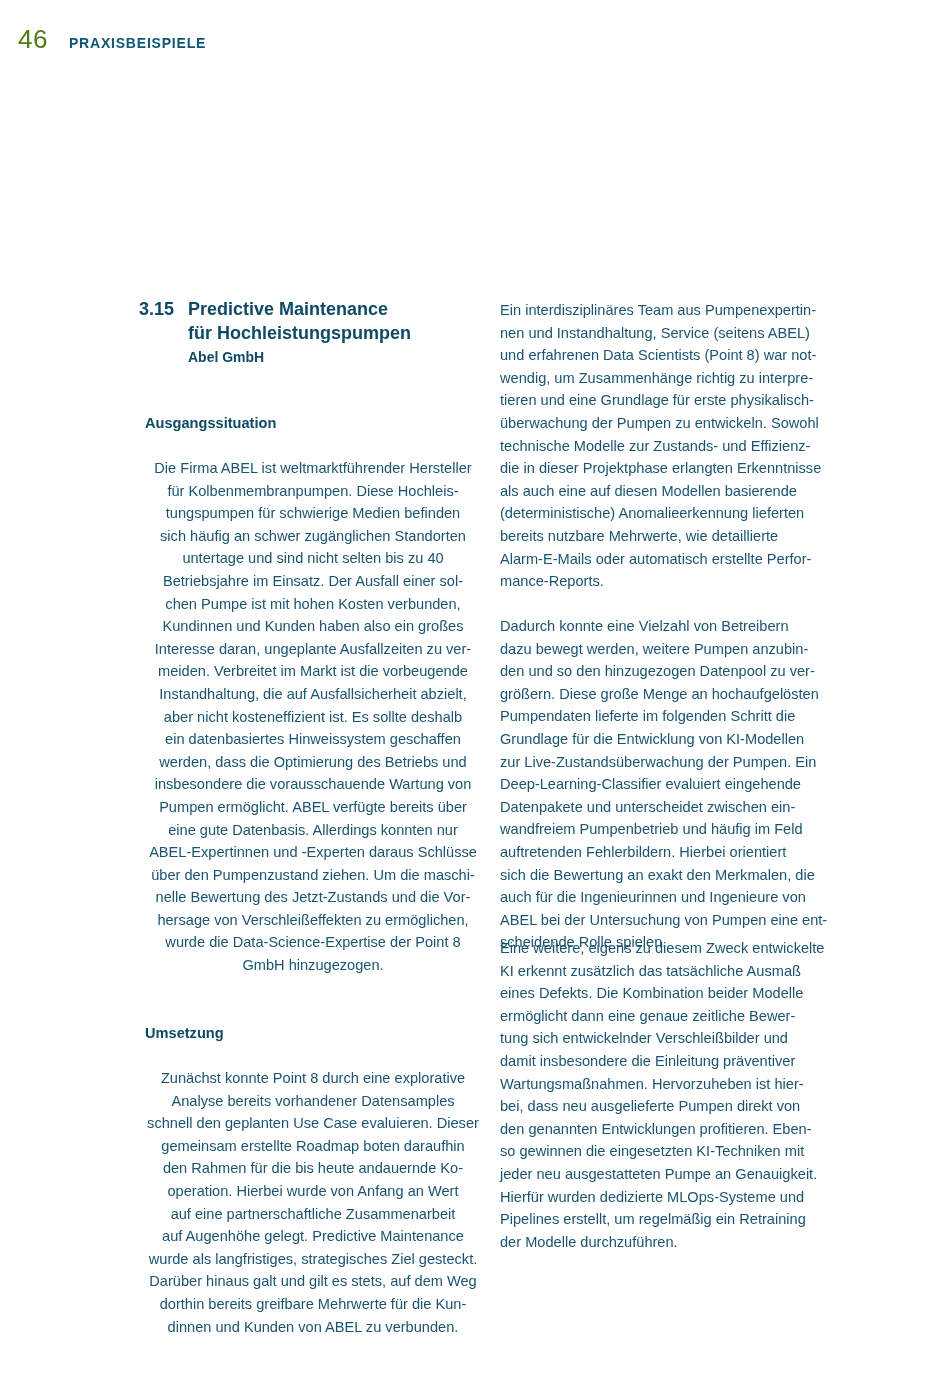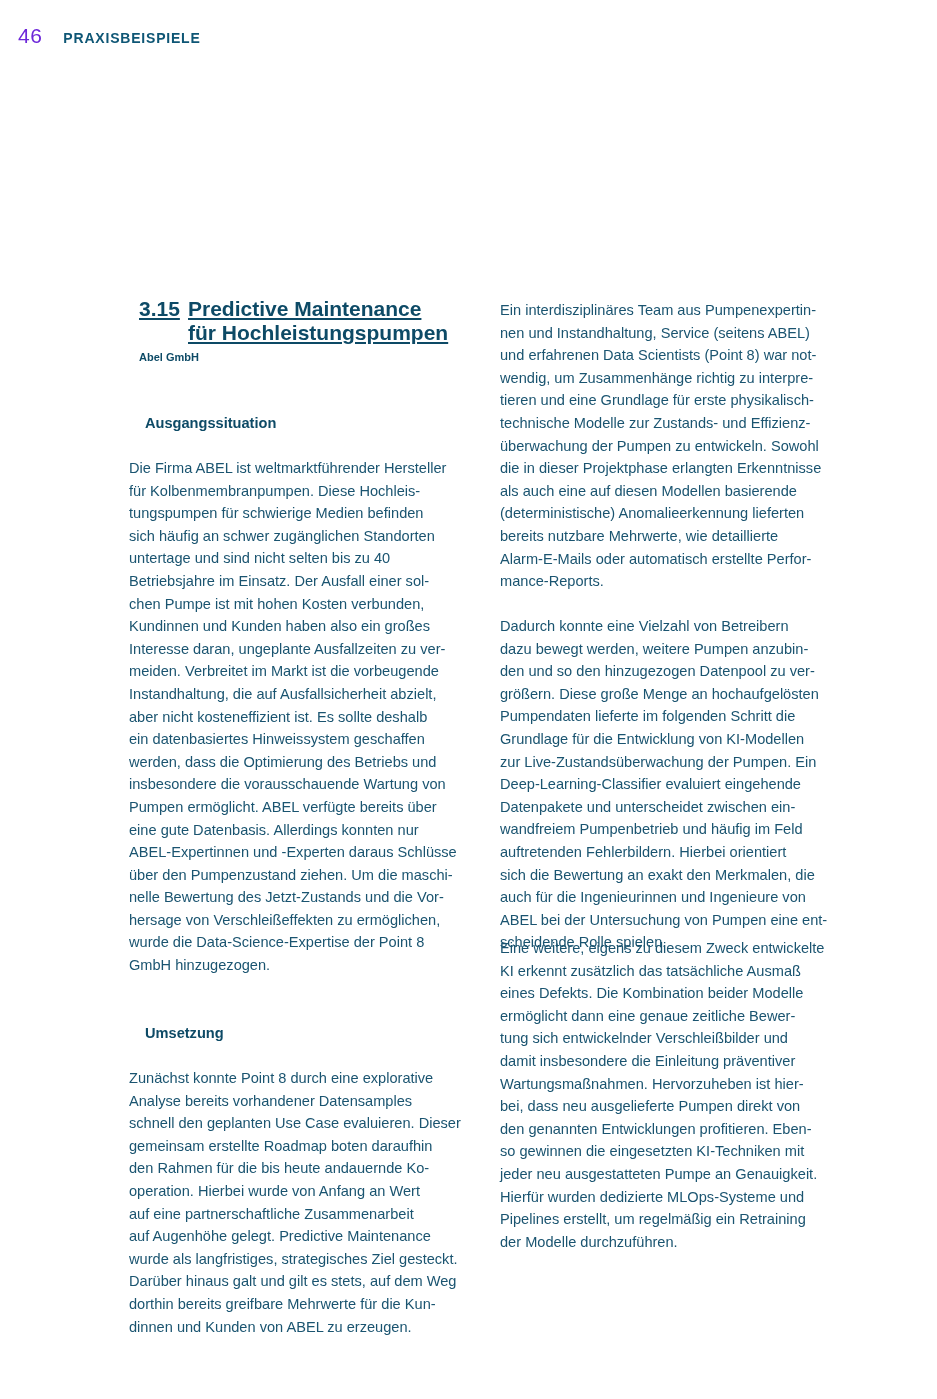--- a/index.html
+++ b/index.html
@@ -1,26 +1,26 @@
 <!DOCTYPE html>
 <html><head>
 <meta charset="utf-8">
 <style>
   html, body { margin: 0; padding: 0; background: #ffffff; }
   body { width: 937px; height: 1399px; position: relative; overflow: hidden;
          font-family: "Liberation Sans", "DejaVu Sans", sans-serif; }
   .page-header { position: absolute; left: 18px; top: 24px; height: 30px; display: flex; align-items: baseline; }
-  .page-number { font-size: 21px; color: #6d28d9; letter-spacing: 0.5px; }
+  .page-number { font-size: 26px; color: #4d7c0f; letter-spacing: 0.5px; }
   .running-title { margin-left: 21px; font-size: 14px; font-weight: bold; color: #0e5675; letter-spacing: 0.8px; }
   .section-heading { position: absolute; left: 139px; top: 297px; color: #0d4a66; }
-  .section-heading .row { display: flex; font-weight: bold; font-size: 21px; line-height: 24px; text-decoration: underline; }
+  .section-heading .row { display: flex; font-weight: bold; font-size: 18px; line-height: 24px; }
   .section-heading .num { width: 49px; flex: none; }
-  .section-heading .sub { font-weight: bold; font-size: 11px; line-height: 22px; margin-top: 1px; }
+  .section-heading .sub { margin-left: 49px; font-weight: bold; font-size: 14px; line-height: 22px; margin-top: 1px; }
   .subhead { position: absolute; left: 145px; font-weight: bold; font-size: 14.6px; color: #0d4a66; line-height: 22.6px; }
-  .para { position: absolute; left: 129px; width: 348px; color: #1a5470; font-size: 14.6px; line-height: 22.6px; }
+  .para { position: absolute; left: 139px; width: 348px; color: #1a5470; font-size: 14.6px; line-height: 22.6px; text-align: center; }
   .para-r { position: absolute; left: 500px; width: 348px; color: #1a5470; font-size: 14.6px; line-height: 22.6px; }
   .line { display: block; white-space: nowrap; }
 </style>
 </head>
 <body>
 
 <div class="page-header">
   <span class="page-number">46</span>
   <span class="running-title">PRAXISBEISPIELE</span>
 </div>
@@ -72,31 +72,31 @@
     <span class="line">Analyse bereits vorhandener Datensamples</span>
     <span class="line">schnell den geplanten Use Case evaluieren. Dieser</span>
     <span class="line">gemeinsam erstellte Roadmap boten daraufhin</span>
     <span class="line">den Rahmen für die bis heute andauernde Ko-</span>
     <span class="line">operation. Hierbei wurde von Anfang an Wert</span>
     <span class="line">auf eine partnerschaftliche Zusammenarbeit</span>
     <span class="line">auf Augenhöhe gelegt. Predictive Maintenance</span>
     <span class="line">wurde als langfristiges, strategisches Ziel gesteckt.</span>
     <span class="line">Darüber hinaus galt und gilt es stets, auf dem Weg</span>
     <span class="line">dorthin bereits greifbare Mehrwerte für die Kun-</span>
-    <span class="line">dinnen und Kunden von ABEL zu erzeugen.</span>
+    <span class="line">dinnen und Kunden von ABEL zu verbunden.</span>
   </div>
 
 <div class="para-r" id="rp1" style="top:299px;">
     <span class="line">Ein interdisziplinäres Team aus Pumpenexpertin-</span>
     <span class="line">nen und Instandhaltung, Service (seitens ABEL)</span>
     <span class="line">und erfahrenen Data Scientists (Point 8) war not-</span>
     <span class="line">wendig, um Zusammenhänge richtig zu interpre-</span>
     <span class="line">tieren und eine Grundlage für erste physikalisch-</span>
+    <span class="line">überwachung der Pumpen zu entwickeln. Sowohl</span>
     <span class="line">technische Modelle zur Zustands- und Effizienz-</span>
-    <span class="line">überwachung der Pumpen zu entwickeln. Sowohl</span>
     <span class="line">die in dieser Projektphase erlangten Erkenntnisse</span>
     <span class="line">als auch eine auf diesen Modellen basierende</span>
     <span class="line">(deterministische) Anomalieerkennung lieferten</span>
     <span class="line">bereits nutzbare Mehrwerte, wie detaillierte</span>
     <span class="line">Alarm-E-Mails oder automatisch erstellte Perfor-</span>
     <span class="line">mance-Reports.</span>
   </div>
 <div class="para-r" id="rp2" style="top:615px;">
     <span class="line">Dadurch konnte eine Vielzahl von Betreibern</span>
     <span class="line">dazu bewegt werden, weitere Pumpen anzubin-</span>

